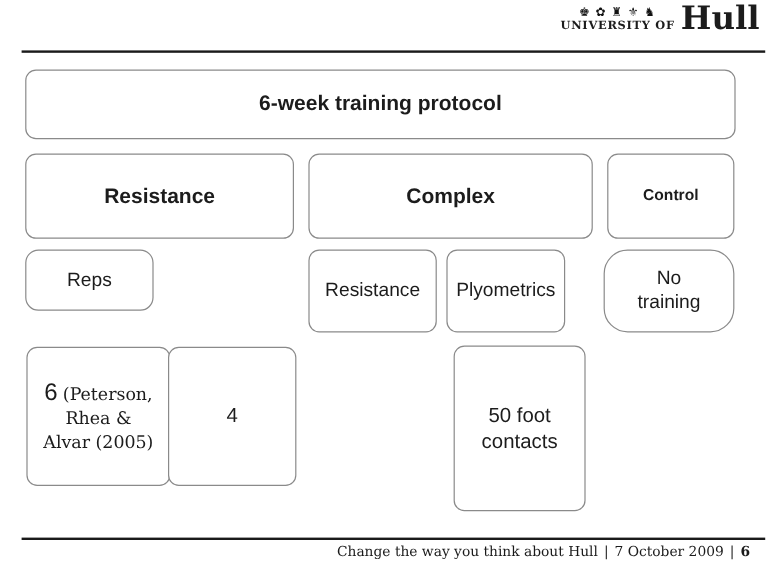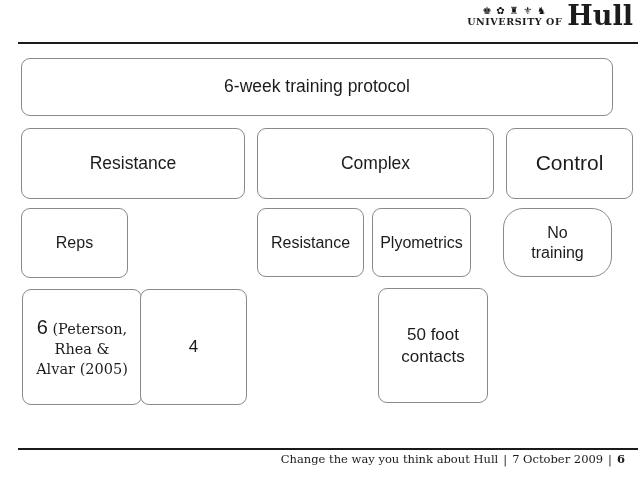--- a/index.html
+++ b/index.html
@@ -26,38 +26,38 @@
   .box{
     position:absolute;
     border:1.5px solid #8a8a8a;
     border-radius:9px;
     background:#fff;
     display:flex;align-items:center;justify-content:center;
     text-align:center;
     box-sizing:border-box;
   }
   .lbl{display:block;line-height:1.25;}
-  .bold .lbl{font-weight:normal;}
+  .bold .lbl{font-weight:bold;}
 
   
   .b-title      {left:21px; top:58px;  width:592px; height:58px; font-size:17.5px;}
   .b-resistance {left:21px; top:128px; width:224px; height:71px; font-size:17.5px;}
   .b-complex    {left:257px;top:128px; width:237px; height:71px; font-size:17.5px;}
-  .b-control    {left:506px;top:128px; width:127px; height:71px; font-size:21px;}
+  .b-control    {left:506px;top:128px; width:106px; height:71px; font-size:13px;}
 
-  .b-reps       {left:21px; top:208px; width:107px; height:70px; font-size:16px;}
+  .b-reps       {left:21px; top:208px; width:107px; height:51px; font-size:16px;border-radius:11px;}
   .b-sets       {left:137px;top:208px; width:108px; height:69px; font-size:16px;}
   .b-resist2    {left:257px;top:208px; width:107px; height:69px; font-size:16px;}
   .b-plyo       {left:372px;top:208px; width:99px; height:69px; font-size:16px;}
   .b-notrain    {left:503px;top:208px; width:109px; height:69px; font-size:16px;border-radius:20px;}
   .b-notrain .lbl{max-width:70px;}
 
   .b-repsdetail {left:22px; top:289px; width:120px; height:116px; padding:4px 10px;}
   .b-setsdetail {left:140px;top:289px; width:107px; height:116px; font-size:17px;}
-  .b-plyodetail {left:378px;top:288px; width:110px; height:115px; padding:12px 6px;}
+  .b-plyodetail {left:378px;top:288px; width:110px; height:138px; padding:12px 6px;}
 
   .num{font-size:20px;line-height:1.1;}
   .cite{font-family:"DejaVu Serif", serif;font-size:14.5px;line-height:1.25;}
   .plyo-main{font-size:17px;line-height:1.25;}
   .plyo-cite{font-size:13px;line-height:1.2;margin-top:1px;}
 
   
   .footer{
     position:absolute;top:452px;right:13px;
     font-family:"DejaVu Serif", serif;font-size:11.5px;color:#1a1a1a;

